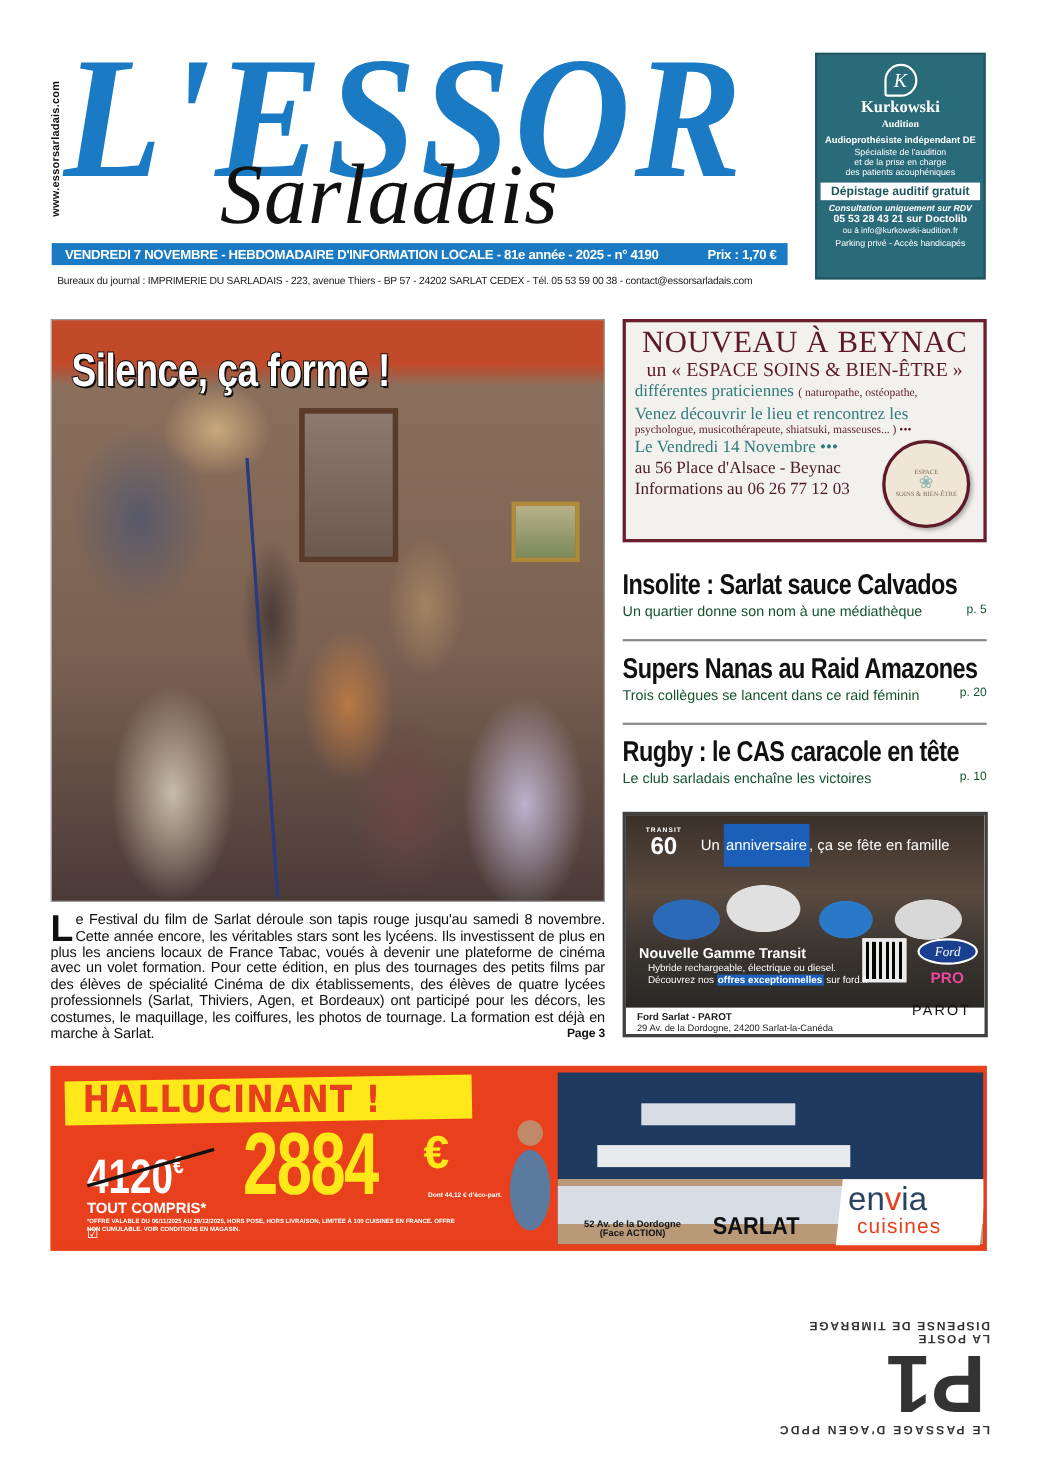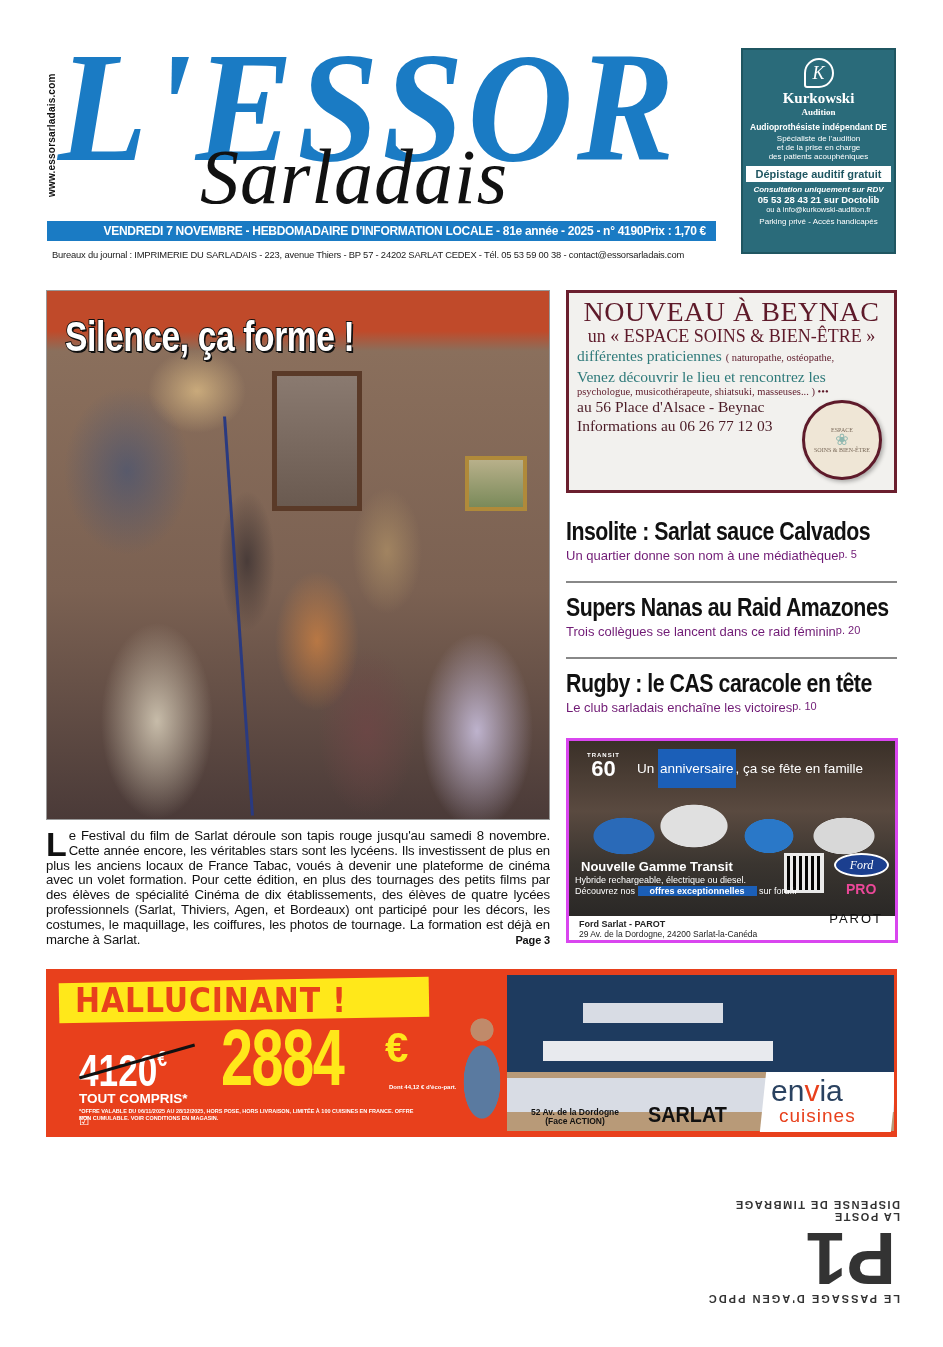--- a/index.html
+++ b/index.html
@@ -3,21 +3,21 @@
 <meta charset="utf-8">
 <style>
   * { box-sizing: border-box; margin: 0; padding: 0; }
   body { width: 943px; height: 1347px; background: #ffffff; position: relative; overflow: hidden; font-family: "Liberation Sans", sans-serif; color: #111; }
   .abs { position: absolute; }
 
   
   #website { left: 46px; top: 70px; width: 22px; height: 130px; writing-mode: vertical-rl; transform: rotate(180deg); font-size: 10px; font-weight: bold; color: #111; letter-spacing: 0.2px; text-align: center; }
   #logo-essor { left: 58px; top: 28px; font-family: "Liberation Serif", serif; font-style: italic; font-weight: bold; font-size: 146px; color: #1a7bc4; letter-spacing: 4px; line-height: 1; transform: scaleY(1.08); transform-origin: top left; }
   #logo-sarladais { left: 200px; top: 138px; font-family: "Liberation Serif", serif; font-style: italic; font-size: 78px; color: #111; line-height: 1; letter-spacing: 1px; }
-  #dateline { left: 47px; top: 221px; width: 669px; height: 20px; background: #1a7bc4; color: #fff; font-size: 12px; font-weight: bold; display: flex; justify-content: flex-end; align-items: center; padding: 0 10px 0 12px; transform: scaleX(1); }
+  #dateline { left: 47px; top: 221px; width: 669px; height: 20px; background: #1a7bc4; color: #fff; font-size: 12px; font-weight: bold; display: flex; justify-content: space-between; align-items: center; padding: 0 10px 0 12px; transform: scaleX(1); }
   #dateline span { font-family: "Liberation Sans", sans-serif; letter-spacing: -0.3px; }
   #address { left: 52px; top: 249px; width: 670px; font-size: 9.4px; color: #222; letter-spacing: -0.2px; }
 
   
   #ad-kurk { left: 741px; top: 48px; width: 155px; height: 206px; background: #2a6b7a; border: 2px solid #1f5661; color: #fff; text-align: center; font-family: "Liberation Sans", sans-serif; }
   #ad-kurk .k-logo { width: 30px; height: 30px; margin: 8px auto 0; border: 2px solid #fff; border-radius: 50% 50% 50% 10%; font-family: "Liberation Serif", serif; font-style: italic; font-size: 18px; line-height: 26px; }
   #ad-kurk .k-name { font-family: "Liberation Serif", serif; font-weight: bold; font-size: 15px; margin-top: 2px; }
   #ad-kurk .k-sub { font-family: "Liberation Serif", serif; font-weight: bold; font-size: 9px; }
   #ad-kurk .k-title { font-size: 8.5px; font-weight: bold; margin-top: 5px; }
   #ad-kurk .k-desc { font-size: 8px; line-height: 9px; margin-top: 2px; }
@@ -56,39 +56,39 @@
   #ad-beynac .b-sub { color: #5e1a2a; font-size: 18px; line-height: 19px; text-align: center; }
   #ad-beynac .b-teal { color: #2e7a7a; font-size: 15.5px; line-height: 19px; }
   #ad-beynac .b-small { color: #5e1a2a; font-size: 10.5px; }
   #ad-beynac .b-dark { color: #4a1a25; font-size: 15.5px; line-height: 19px; }
   #ad-beynac .b-seal { position: absolute; right: 12px; bottom: 10px; width: 80px; height: 80px; border-radius: 50%; background: #efe6d6; border: 3px solid #5e1a2a; color: #7a6a5a; font-size: 6px; text-align: center; padding-top: 22px; line-height: 10px; box-shadow: 2px 2px 4px rgba(0,0,0,0.3); }
   #ad-beynac .b-seal .lotus { color: #8fb8b0; font-size: 16px; }
 
   
   .teaser { left: 566px; width: 331px; }
   .teaser .t-head { font-family: "Liberation Sans", sans-serif; font-weight: bold; font-size: 26px; line-height: 30px; letter-spacing: -0.6px; transform: scaleX(0.82); transform-origin: left; white-space: nowrap; color: #111; }
-  .teaser .t-sub { display: flex; font-size: 13px; margin-top: 2px; color: #701a75; }
+  .teaser .t-sub { display: flex; justify-content: space-between; font-size: 13px; margin-top: 2px; color: #14532d; }
   .teaser .t-page { font-weight: normal; font-size: 11px; }
   .divider { left: 566px; width: 331px; height: 2px; background: #888; }
 
   
-  #ad-ford { left: 566px; top: 738px; width: 332px; height: 205px; border: 3px solid #d946ef; background: #fff; overflow: hidden; }
+  #ad-ford { left: 566px; top: 738px; width: 332px; height: 205px; border: 3px solid #404040; background: #fff; overflow: hidden; }
   #ad-ford .f-img { position: absolute; left: 0; top: 0; width: 326px; height: 175px; background:
       radial-gradient(ellipse 50px 30px at 55px 95px, #2a6ab8 60%, transparent 62%),
       radial-gradient(ellipse 55px 35px at 125px 85px, #e0e0e0 60%, transparent 62%),
       radial-gradient(ellipse 40px 28px at 200px 95px, #2a78c8 60%, transparent 62%),
       radial-gradient(ellipse 50px 30px at 275px 95px, #d8d8d8 60%, transparent 62%),
       linear-gradient(180deg, #3a3028 0%, #5a4a40 40%, #3a3530 70%, #2a2826 100%); }
   #ad-ford .f-60 { position: absolute; left: 18px; top: 10px; color: #fff; font-weight: bold; font-size: 22px; line-height: 20px; text-align: center; }
   #ad-ford .f-60 small { display: block; font-size: 6px; letter-spacing: 1px; line-height: 8px; }
   #ad-ford .f-tag { position: absolute; left: 68px; top: 20px; color: #fff; font-size: 13.5px; }
   #ad-ford .f-tag .hl { background: #1b5fb8; padding: 12px 2px; }
   #ad-ford .f-gamme { position: absolute; left: 12px; top: 118px; color: #fff; font-size: 13px; font-weight: bold; }
-  #ad-ford .f-desc { position: absolute; left: 6px; top: 134px; color: #fff; font-size: 9px; line-height: 11px; }
-  #ad-ford .f-desc .hl { background: #1b5fb8; font-weight: bold; padding: 0 12px; }
+  #ad-ford .f-desc { position: absolute; left: 20px; top: 134px; color: #fff; font-size: 9px; line-height: 11px; }
+  #ad-ford .f-desc .hl { background: #1b5fb8; font-weight: bold; padding: 0 1px; }
   #ad-ford .f-qr { position: absolute; left: 215px; top: 112px; width: 40px; height: 40px; background: repeating-linear-gradient(90deg,#000 0 3px,#fff 3px 6px), #fff; border: 3px solid #fff; opacity: 0.9; }
   #ad-ford .f-logo { position: absolute; left: 265px; top: 112px; width: 55px; height: 24px; border-radius: 50%; background: #1b3f8f; border: 2px solid #fff; color: #fff; font-family: "Liberation Serif", serif; font-style: italic; font-size: 12px; text-align: center; line-height: 20px; }
   #ad-ford .f-pro { position: absolute; left: 277px; top: 140px; color: #ec4899; font-weight: bold; font-size: 14px; }
   #ad-ford .f-dealer { position: absolute; left: 10px; top: 178px; font-size: 8.5px; line-height: 10px; color: #222; }
   #ad-ford .f-dealer b { font-size: 9px; }
   #ad-ford .f-parot { position: absolute; right: 12px; top: 170px; font-weight: normal; font-size: 13px; letter-spacing: 2px; color: #111; }
 
   
   #ad-envia { left: 46px; top: 969px; width: 851px; height: 168px; border: 3px solid #e8401c; background: #e8401c; overflow: hidden; }
   #ad-envia .e-yellow { position: absolute; left: 10px; top: 8px; width: 370px; height: 40px; background: #ffe81a; transform: rotate(-1deg); }
@@ -162,20 +162,21 @@
   <span class="dropcap">L</span><span>e Festival du film de Sarlat déroule son tapis rouge jusqu'au samedi 8 novembre. Cette année encore, les véritables stars sont les lycéens. Ils investissent de plus en plus les anciens locaux de France Tabac, voués à devenir une plateforme de cinéma avec un volet formation. Pour cette édition, en plus des tournages des petits films par des élèves de spécialité Cinéma de dix établissements, des élèves de quatre lycées professionnels (Sarlat, Thiviers, Agen, et Bordeaux) ont participé pour les décors, les costumes, le maquillage, les coiffures, les photos de tournage. La formation est déjà en marche à Sarlat.</span>
   <span class="pageref">Page 3</span>
 </div>
 
 <div class="abs" id="ad-beynac">
   <div class="b-title">NOUVEAU À BEYNAC</div>
   <div class="b-sub">un « ESPACE SOINS &amp; BIEN-ÊTRE »</div>
   <div class="b-teal"><span>différentes praticiennes</span> <span class="b-small">( naturopathe, ostéopathe,</span></div>
   <div class="b-teal">Venez découvrir le lieu et rencontrez les</div>
   <div class="b-small">psychologue, musicothérapeute, shiatsuki, masseuses... )  •••</div>
+  <div class="b-teal">Le Vendredi 14 Novembre  •••</div>
   <div class="b-dark">au 56 Place d'Alsace - Beynac</div>
   <div class="b-dark">Informations au 06 26 77 12 03</div>
   <div class="b-seal">
     <div>ESPACE</div>
     <div class="lotus">❀</div>
     <div>SOINS &amp; BIEN-ÊTRE</div>
   </div>
 </div>
 
 <div class="abs teaser" style="top:516px;">

